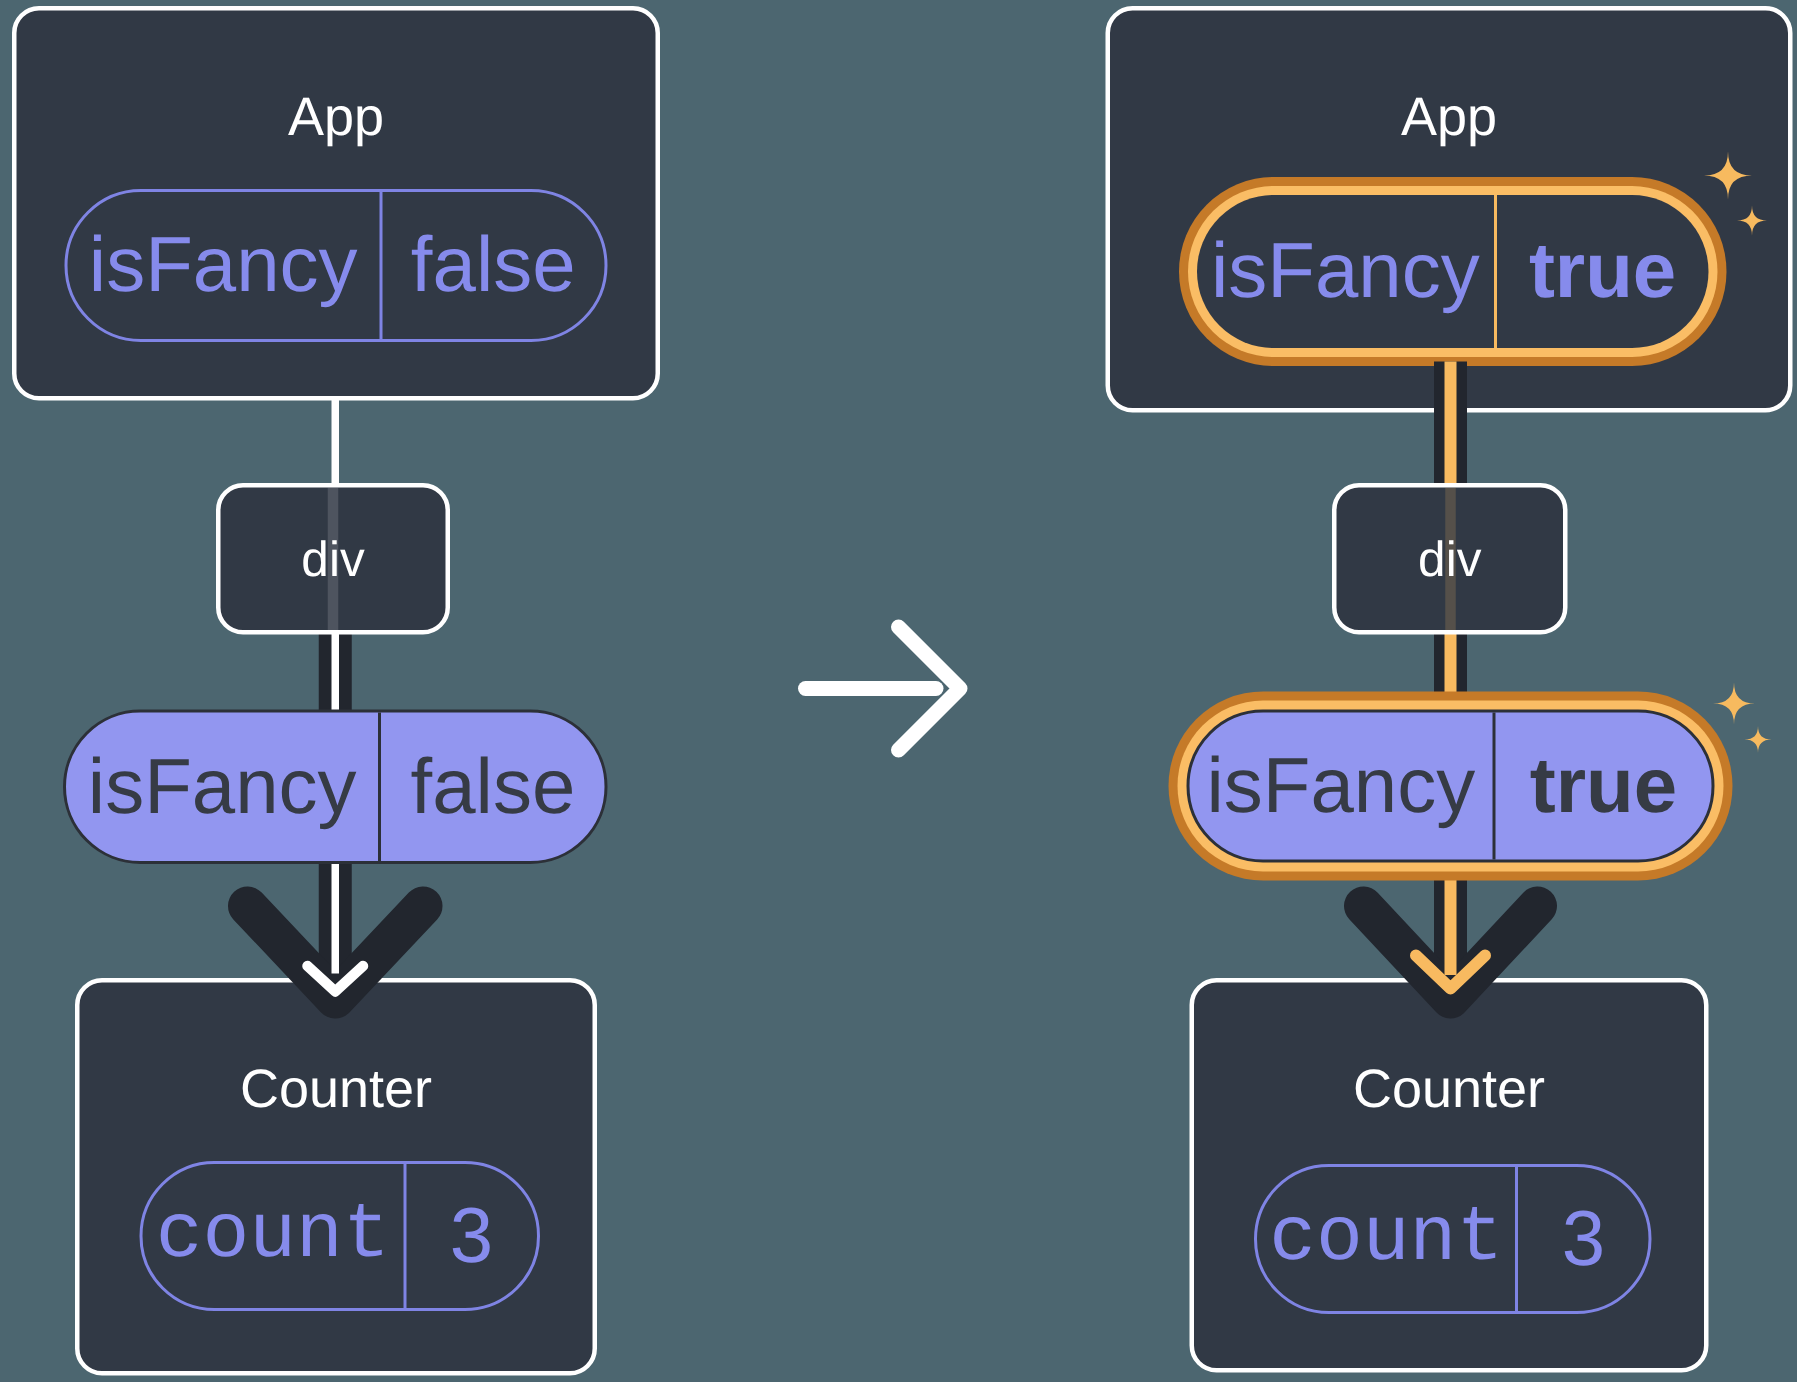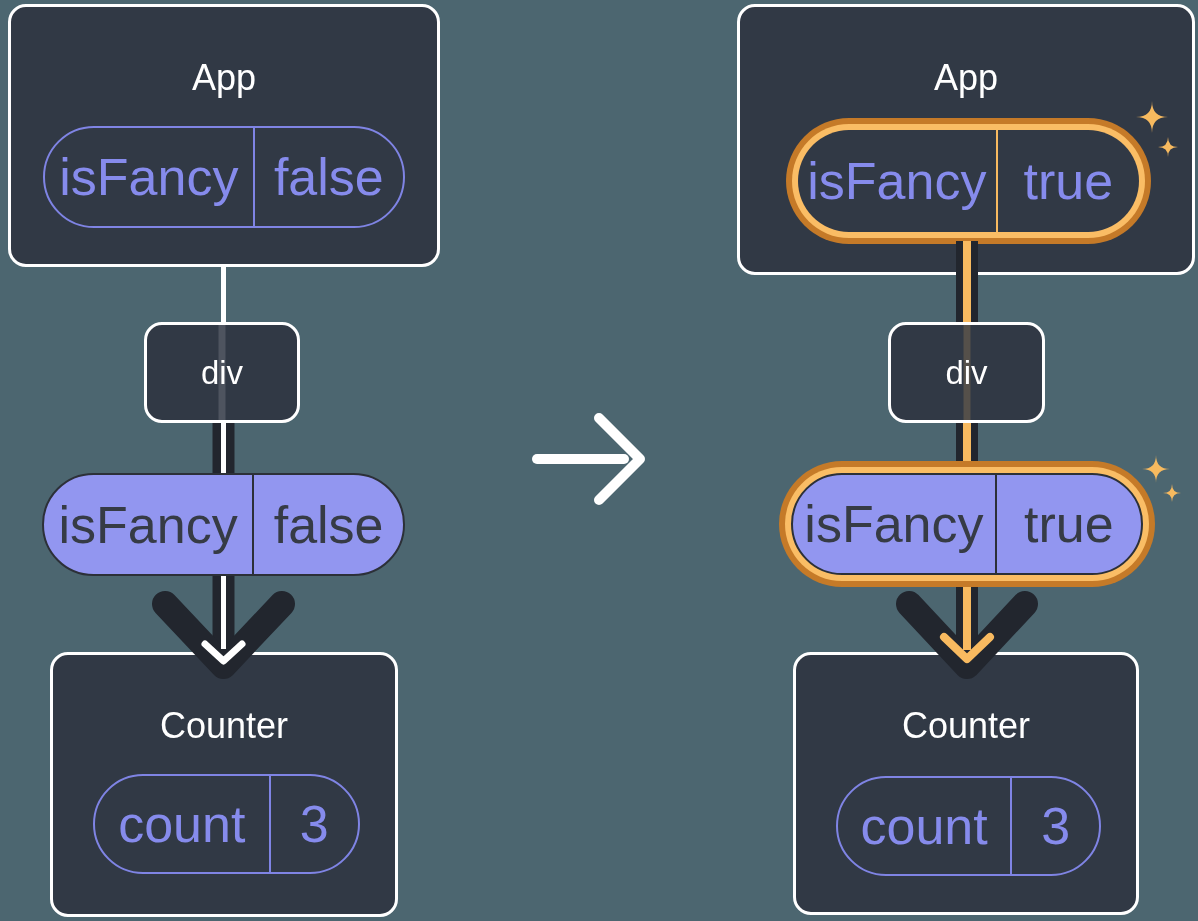--- a/index.html
+++ b/index.html
@@ -16,27 +16,27 @@
   .card-title{
     position:absolute;top:53px;left:0;right:0;text-align:center;
     color:#FFFFFF;font-size:36px;font-weight:500;line-height:1;
   }
   .pill{
     position:absolute;box-sizing:border-box;border-radius:999px;
     display:flex;align-items:stretch;font-size:52px;line-height:1;
   }
   .pill .cell{display:flex;align-items:center;justify-content:center;}
   .pill .cell.name{flex:0 0 58%;}
-  .pill .cell.name.wide{flex:0 0 66%;}
+  .pill .cell.name.wide{flex:0 0 66%;font-family:Liberation Mono, monospace;}
   .pill .cell.value{flex:1 1 auto;border-left:2.5px solid;}
   .pill.outline{border:2.5px solid #7F84E4;color:#868BEC;}
   .pill.outline .cell.value{border-left-color:#7F84E4;}
   .pill.fill{background:#9296F0;border:2.5px solid #2C3038;color:#363B45;}
   .pill.fill .cell.value{border-left-color:#2C3038;}
-  .bold{font-weight:400;}
+  .bold{font-weight:700;}
   .ring{
     position:absolute;box-sizing:border-box;border-radius:999px;
     background:#C57A28;padding:6px;
   }
   .ring-in{
     box-sizing:border-box;border-radius:999px;background:#FABD65;
     padding:6px;width:100%;height:100%;
   }
   .ring .pill{position:relative;width:100%;height:100%;}
   .pill.ring-dark{background:#313945;color:#868BEC;}

